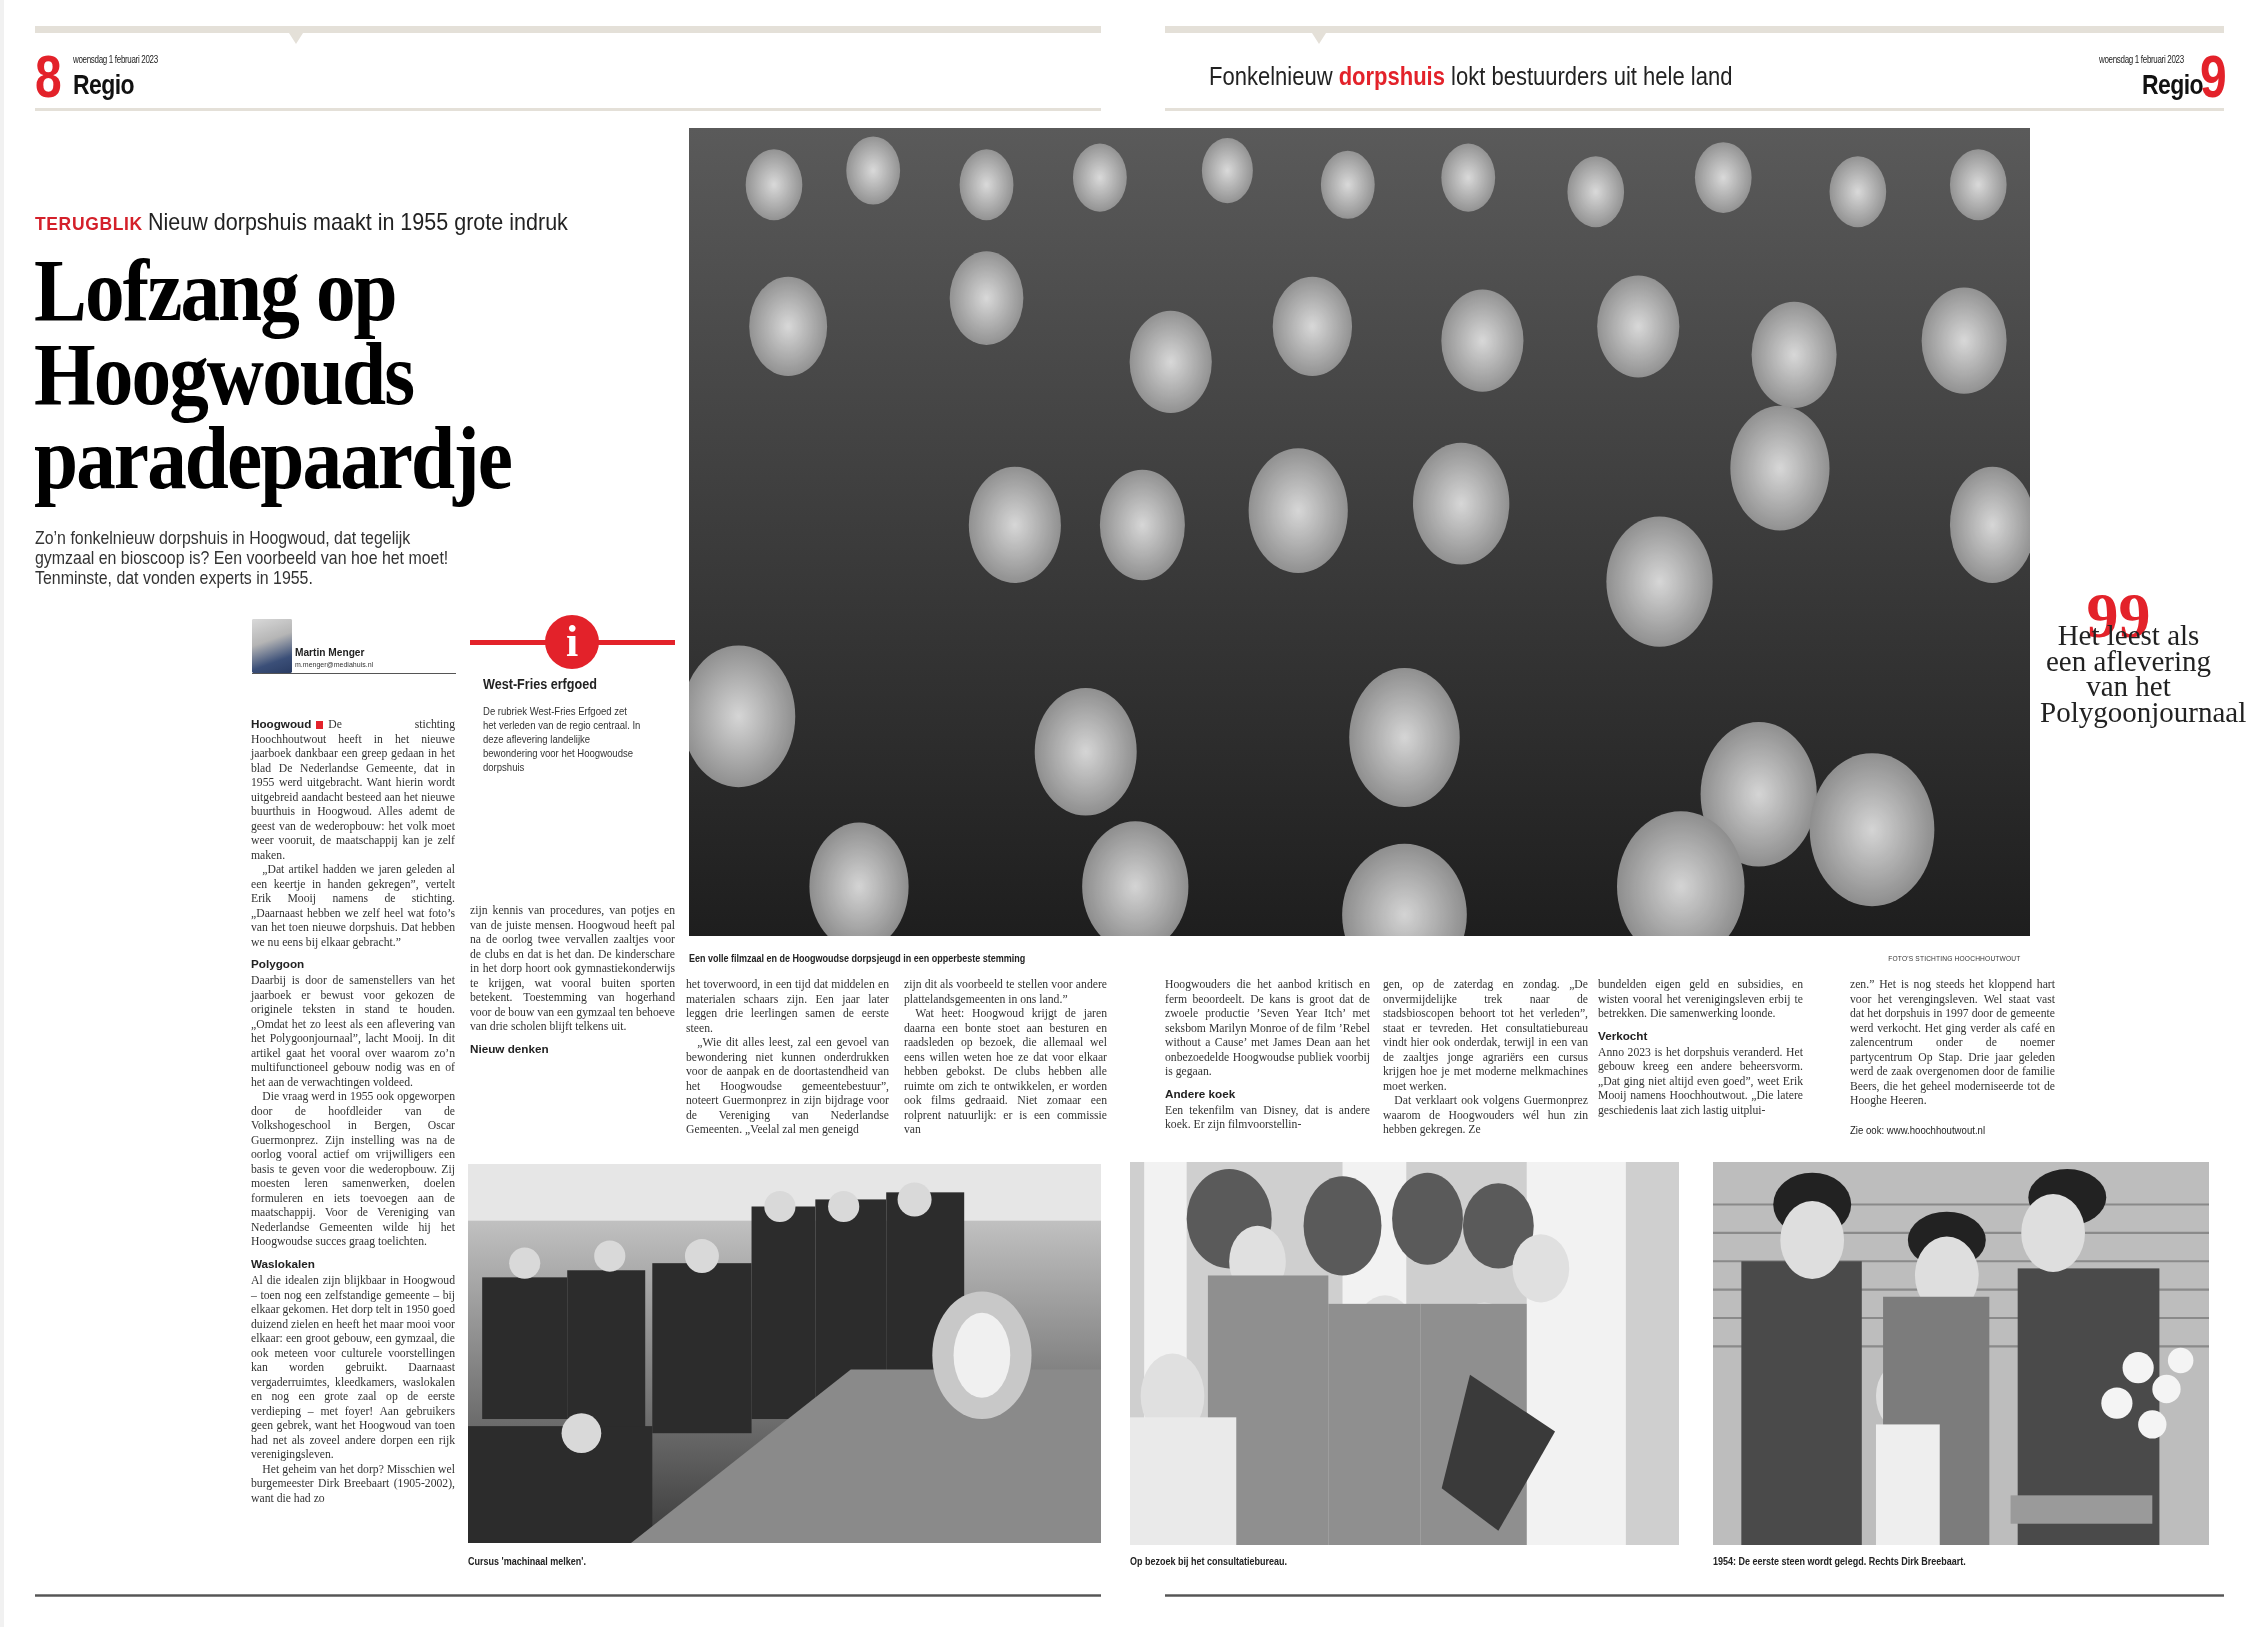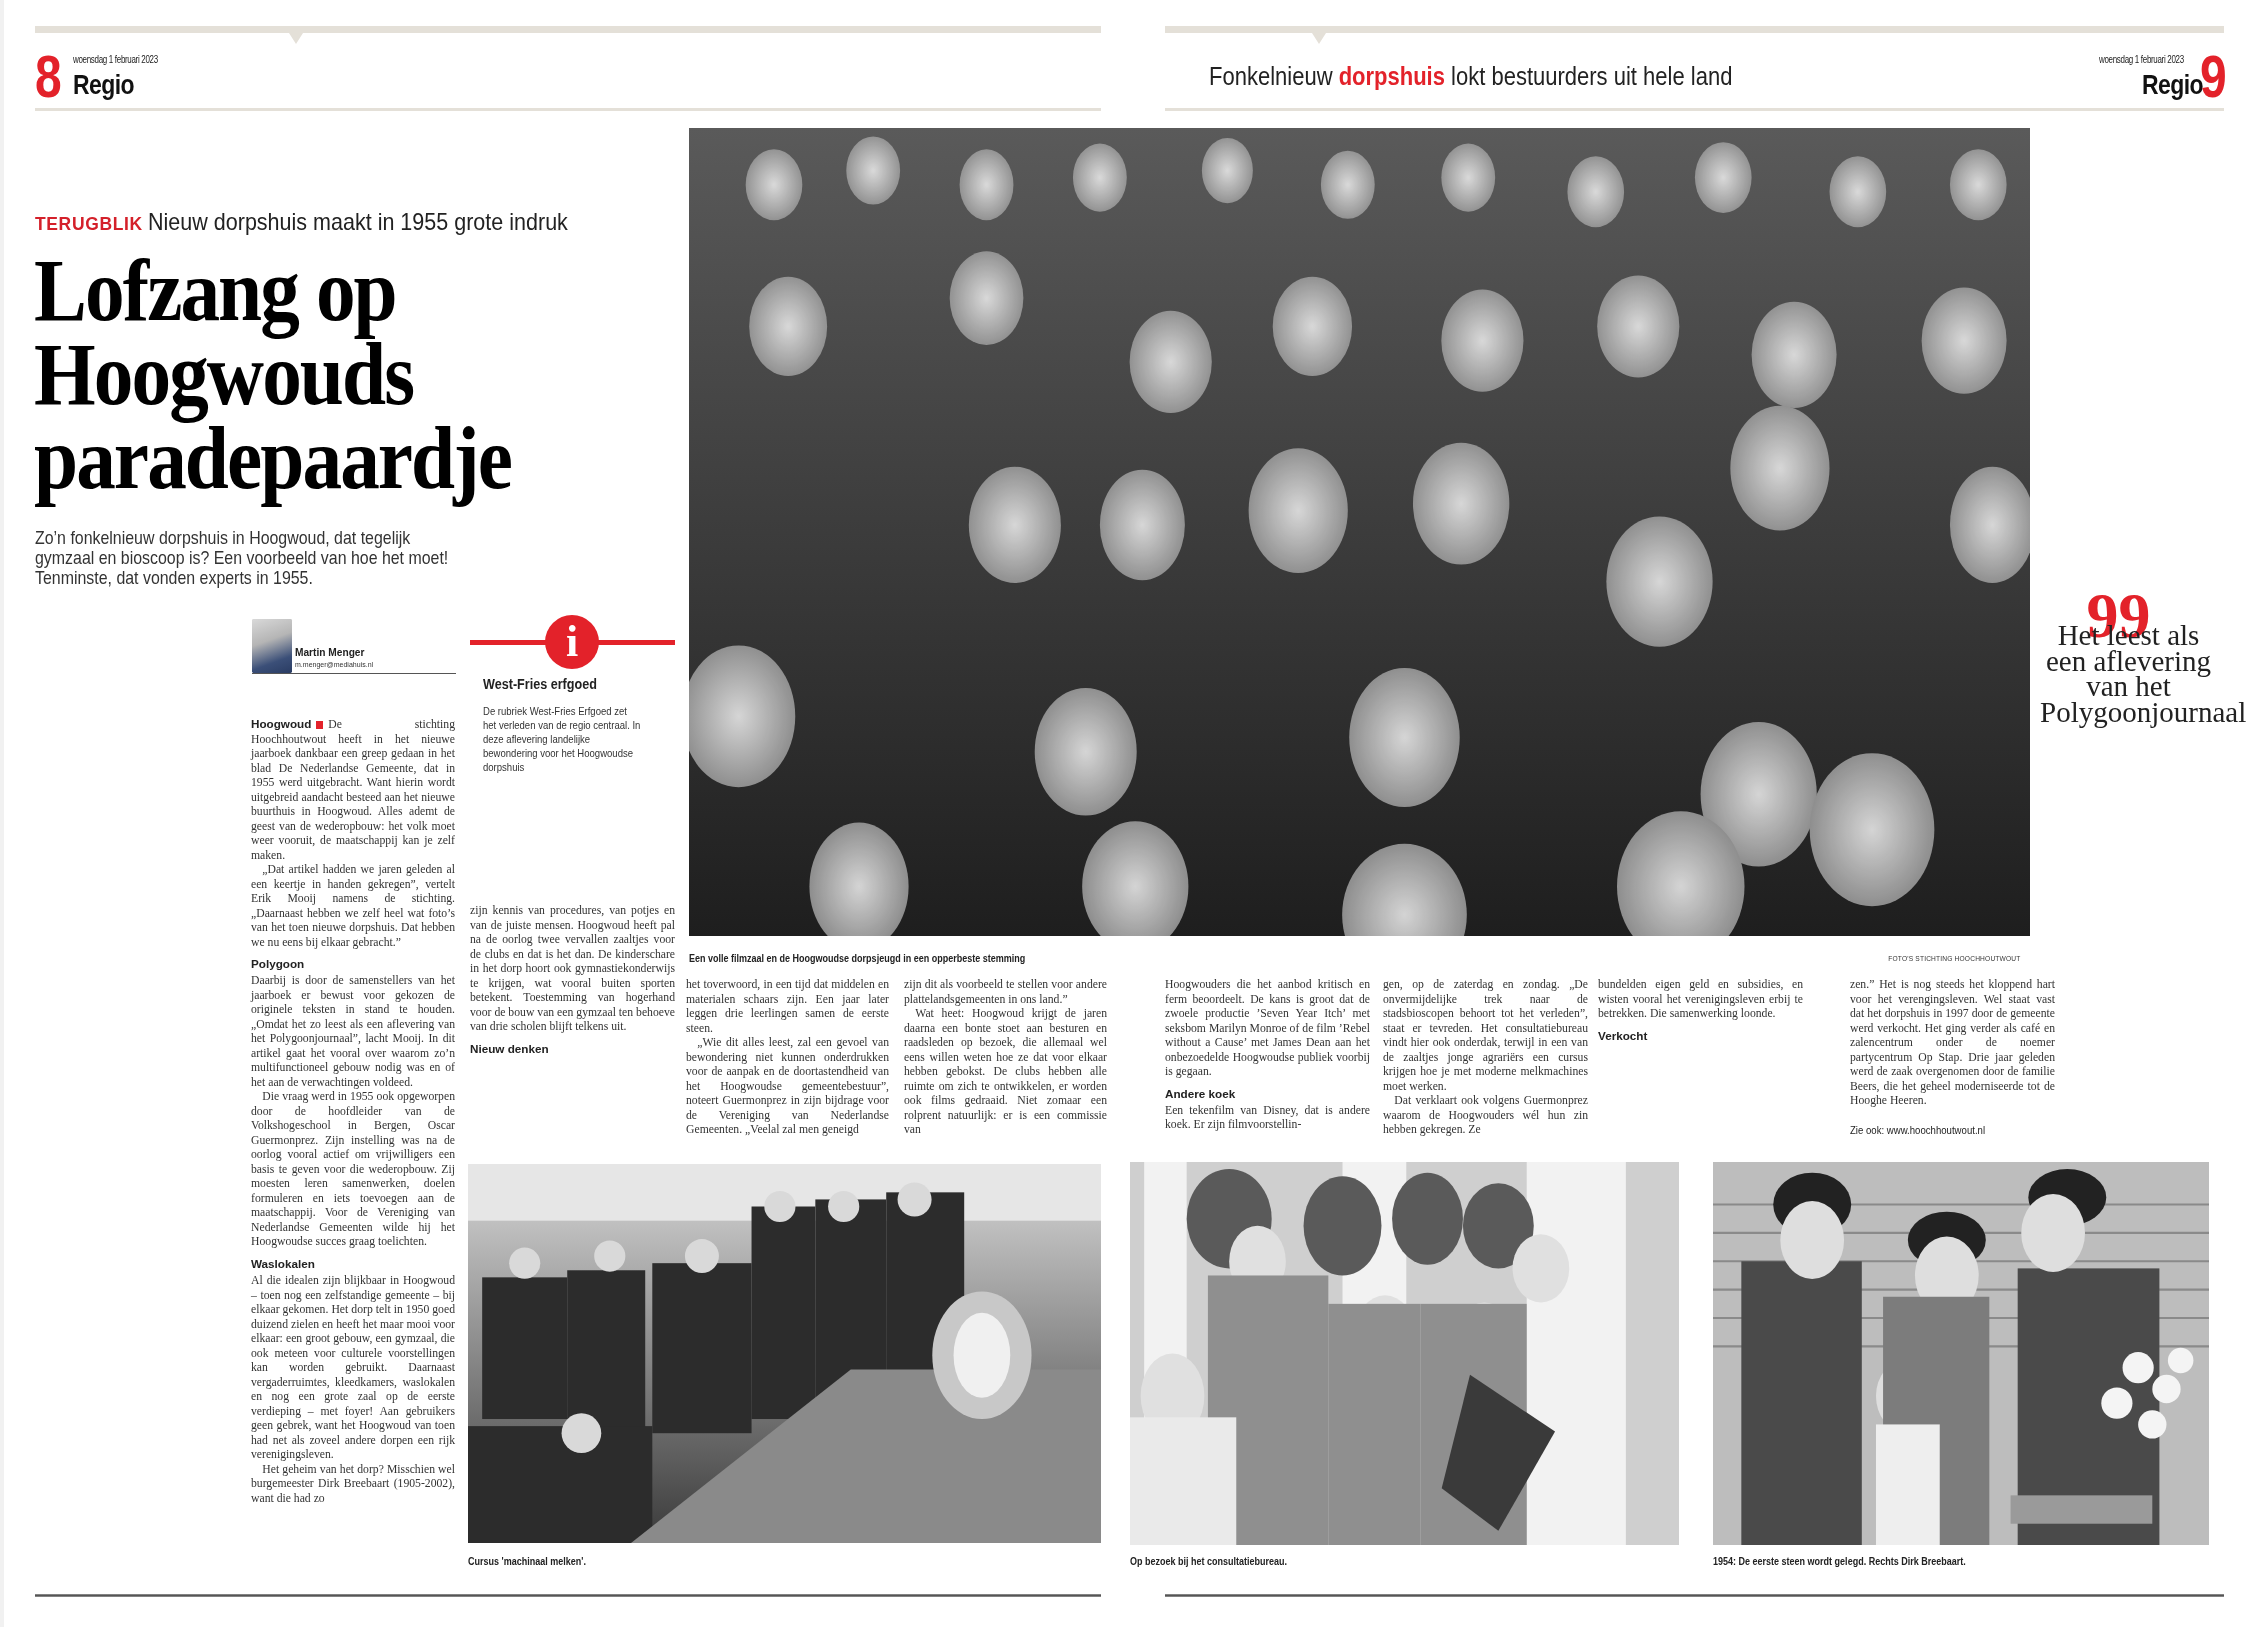--- a/index.html
+++ b/index.html
@@ -218,20 +218,21 @@
   <div class="subhead">Andere koek</div>
   <p class="first">Een tekenfilm van Disney, dat is andere koek. Er zijn filmvoorstellin-</p>
 </div>
 <div class="abs col" style="left:1383px;top:978px;width:205px;">
   <p class="first">gen, op de zaterdag en zondag. „De onvermijdelijke trek naar de stadsbioscopen behoort tot het verleden”, staat er tevreden. Het consultatiebureau vindt hier ook onderdak, terwijl in een van de zaaltjes jonge agrariërs een cursus krijgen hoe je met moderne melkmachines moet werken.</p>
   <p>Dat verklaart ook volgens Guermonprez waarom de Hoogwouders wél hun zin hebben gekregen. Ze</p>
 </div>
 <div class="abs col" style="left:1598px;top:978px;width:205px;">
   <p class="first">bundelden eigen geld en subsidies, en wisten vooral het verenigingsleven erbij te betrekken. Die samenwerking loonde.</p>
   <div class="subhead">Verkocht</div>
+  <p class="first">Anno 2023 is het dorpshuis veranderd. Het gebouw kreeg een andere beheersvorm. „Dat ging niet altijd even goed”, weet Erik Mooij namens Hoochhoutwout. „Die latere geschiedenis laat zich lastig uitplui-</p>
 </div>
 <div class="abs col" style="left:1850px;top:978px;width:205px;">
   <p class="first">zen.” Het is nog steeds het kloppend hart voor het verengingsleven. Wel staat vast dat het dorpshuis in 1997 door de gemeente werd verkocht. Het ging verder als café en zalencentrum onder de noemer partycentrum Op Stap. Drie jaar geleden werd de zaak overgenomen door de familie Beers, die het geheel moderniseerde tot de Hooghe Heeren.</p>
   <div class="caption" style="font-weight:normal;font-size:11.3px;margin-top:14px;">Zie ook: www.hoochhoutwout.nl</div>
 </div>
 
 <div class="abs photo" style="left:1130px;top:1162px;width:275px;height:383px;"></div>
 <div class="abs photo" style="left:1130px;top:1162px;width:275px;height:383px;"></div>
 <div class="abs photo" style="left:1130px;top:1162px;width:275px;height:383px;"></div>
 <div class="abs photo" style="left:1130px;top:1162px;width:275px;height:383px;"></div>

